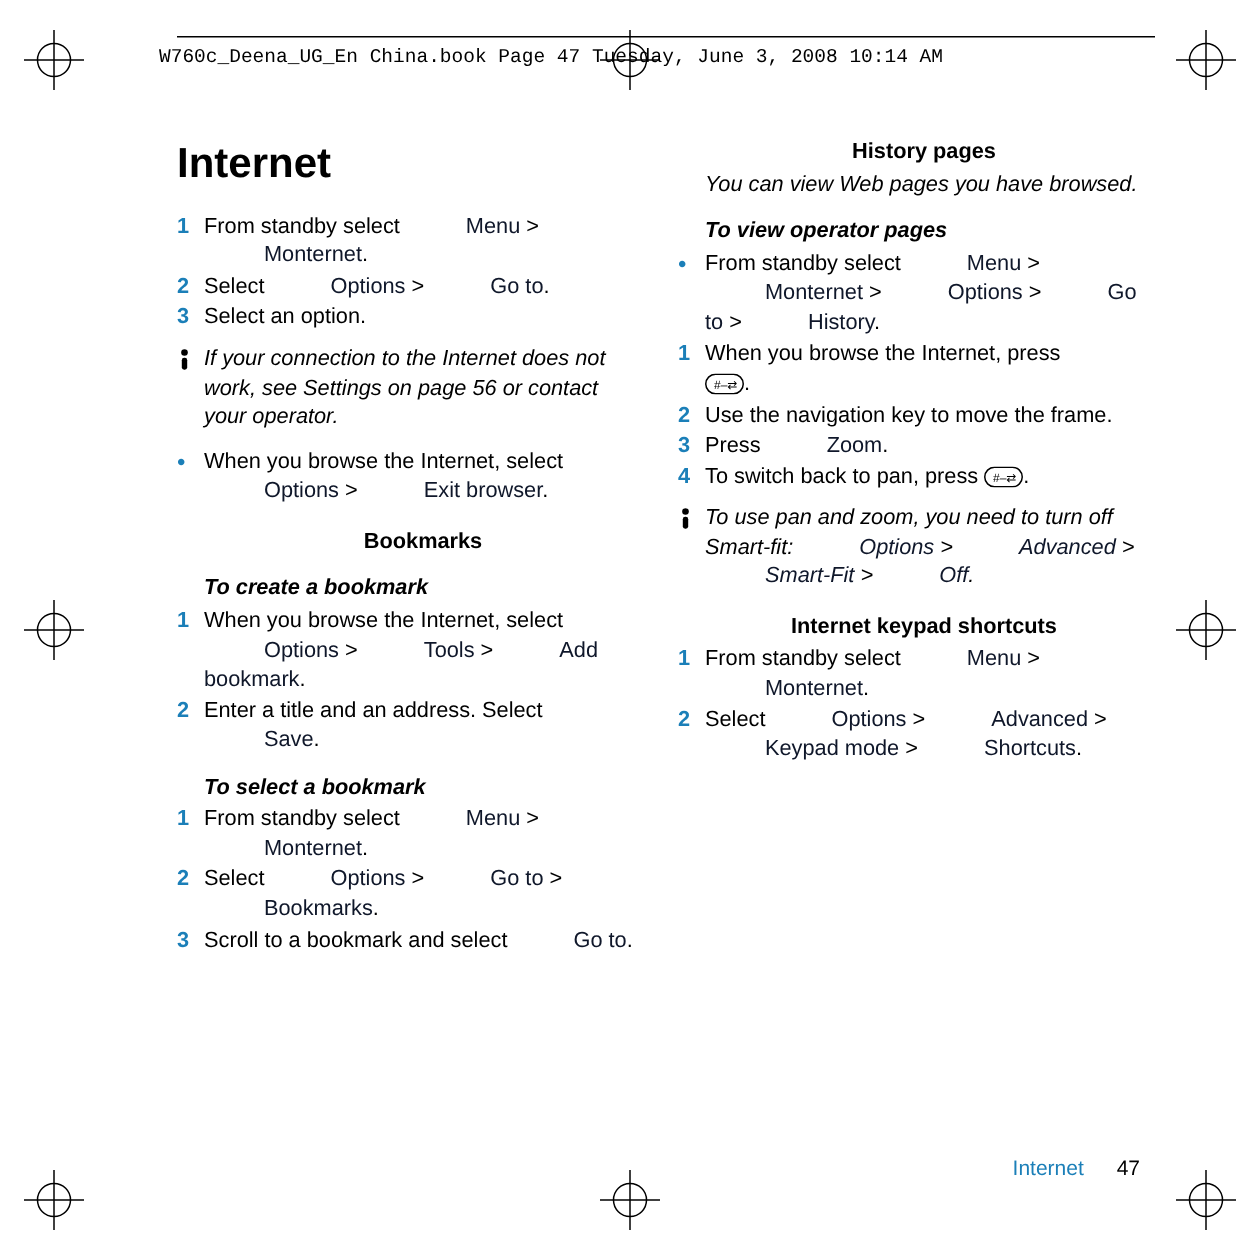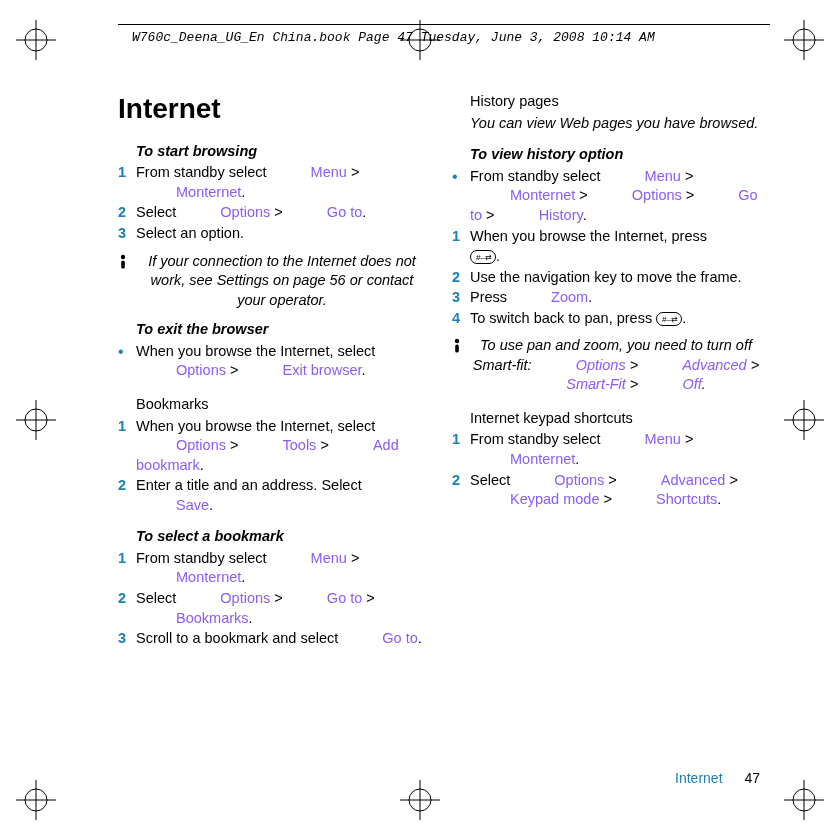--- a/index.html
+++ b/index.html
@@ -28,24 +28,23 @@
   .header-line {
     position: absolute;
     top: 24px;
     left: 118px;
     right: 70px;
     border-top: 1px solid #000;
   }
   .header-text {
     position: absolute;
     top: 29px;
-    left: 132px;
+    left: 106px;
     font-family: "Courier New", monospace;
     font-size: 13px;
-    font-style: italic;
   }
 
   .page {
     position: absolute;
     top: 86px;
     left: 118px;
     width: 644px;
     display: flex;
     gap: 24px;
   }
@@ -59,24 +58,25 @@
     margin-top: 4px;
   }
   .subhead {
     font-weight: bold;
     font-style: italic;
     margin-top: 6px;
     margin-bottom: 2px;
     padding-left: 18px;
   }
   .section {
-    font-weight: normal;
+    font-weight: bold;
     margin-top: 14px;
     margin-bottom: 2px;
     padding-left: 0;
+    text-align: center;
   }
   .para {
     margin-bottom: 4px;
     font-style: italic;
   }
   .indent { padding-left: 18px; }
   .step {
     display: flex;
     margin-bottom: 1px;
   }
@@ -92,26 +92,25 @@
     margin-bottom: 2px;
   }
   .bullet .dot {
     color: #1b7fb8;
     width: 18px;
     flex: 0 0 18px;
     font-size: 16px;
     line-height: 1.2;
   }
   .bullet .txt { flex: 1; }
-  .link { color: #8b5cf6; padding-left: 40px; }
+  .link { color: #0f172a; padding-left: 40px; }
   .note {
     display: flex;
     margin: 8px 0 10px 0;
     font-style: italic;
-    text-align: center;
   }
   .note .icon {
     width: 18px;
     flex: 0 0 18px;
     padding-top: 2px;
   }
   .note .icon svg { display: block; }
   .note .ntxt { flex: 1; }
   .keyicon {
     display: inline-block;
@@ -189,21 +188,20 @@
 </div>
 
 <div class="header-line"></div>
 <div class="header-text">W760c_Deena_UG_En China.book  Page 47  Tuesday, June 3, 2008  10:14 AM</div>
 
 <div class="page">
 
   <div class="col">
     <h1 class="title">Internet</h1>
 
-    <div class="subhead">To start browsing</div>
     <div class="step">
       <div class="num">1</div>
       <div class="txt"><span>From standby select </span><span class="link">Menu</span><span> &gt; </span><span class="link">Monternet</span><span>.</span></div>
     </div>
     <div class="step">
       <div class="num">2</div>
       <div class="txt"><span>Select </span><span class="link">Options</span><span> &gt; </span><span class="link">Go to</span><span>.</span></div>
     </div>
     <div class="step">
       <div class="num">3</div>
@@ -213,28 +211,28 @@
     <div class="note">
       <div class="icon">
         <svg width="10" height="16" viewBox="0 0 10 16">
             <circle cx="5" cy="3" r="2.2" fill="#000"></circle>
             <rect x="3.2" y="6.5" width="3.6" height="8" rx="1.6" fill="#000"></rect>
           </svg>
       </div>
       <div class="ntxt">If your connection to the Internet does not work, see Settings on page 56 or contact your operator.</div>
     </div>
 
-    <div class="subhead">To exit the browser</div>
     <div class="bullet">
       <div class="dot">•</div>
       <div class="txt"><span>When you browse the Internet, select </span><span class="link">Options</span><span> &gt; </span><span class="link">Exit browser</span><span>.</span></div>
     </div>
 
     <div class="section indent">Bookmarks</div>
 
+    <div class="subhead" style="margin-top:12px">To create a bookmark</div>
     <div class="step">
       <div class="num">1</div>
       <div class="txt"><span>When you browse the Internet, select </span><span class="link">Options</span><span> &gt; </span><span class="link">Tools</span><span> &gt; </span><span class="link">Add bookmark</span><span>.</span></div>
     </div>
     <div class="step">
       <div class="num">2</div>
       <div class="txt"><span>Enter a title and an address. Select </span><span class="link">Save</span><span>.</span></div>
     </div>
 
     <div class="subhead" style="margin-top:12px">To select a bookmark</div>
@@ -249,21 +247,21 @@
     <div class="step">
       <div class="num">3</div>
       <div class="txt"><span>Scroll to a bookmark and select </span><span class="link">Go to</span><span>.</span></div>
     </div>
   </div>
 
   <div class="col">
     <div class="section indent" style="margin-top:6px">History pages</div>
     <div class="para indent">You can view Web pages you have browsed.</div>
 
-    <div class="subhead" style="margin-top:12px">To view history option</div>
+    <div class="subhead" style="margin-top:12px">To view operator pages</div>
     <div class="bullet">
       <div class="dot">•</div>
       <div class="txt"><span>From standby select </span><span class="link">Menu</span><span> &gt; </span><span class="link">Monternet</span><span> &gt; </span><span class="link">Options</span><span> &gt; </span><span class="link">Go to</span><span> &gt; </span><span class="link">History</span><span>.</span></div>
     </div>
 
     <div class="step">
       <div class="num">1</div>
       <div class="txt"><span>When you browse the Internet, press </span><br><span class="keyicon"><svg width="26" height="14" viewBox="0 0 26 14">
               <rect x="0.5" y="0.5" width="25" height="13" rx="6.5" fill="none" stroke="#000"></rect>
               <text x="6" y="10" font-size="8" font-family="Arial">#–⇄</text>

